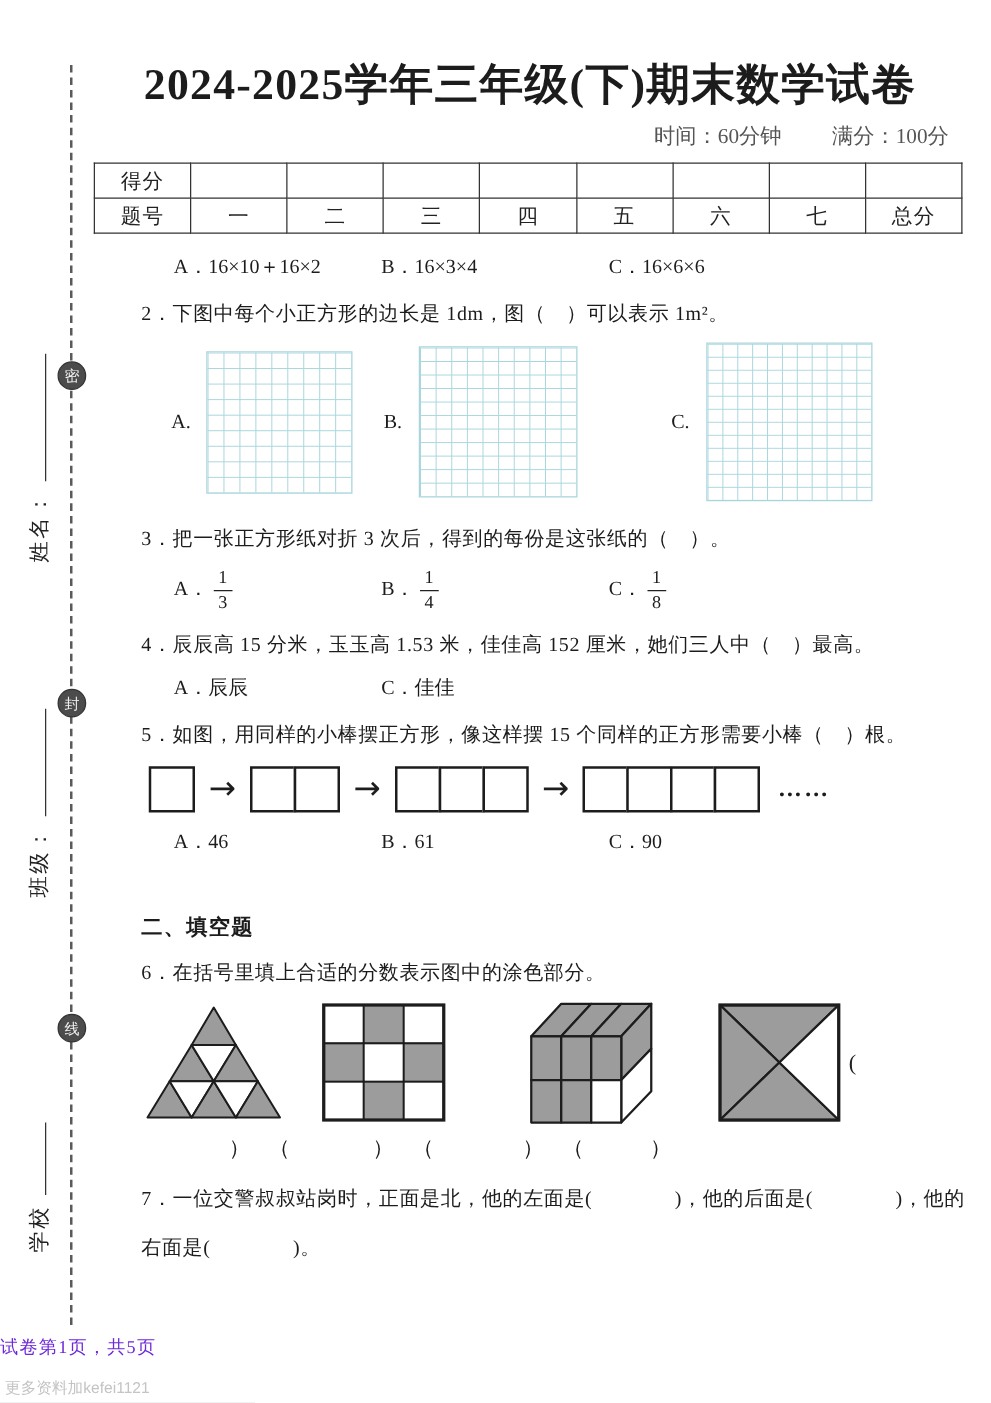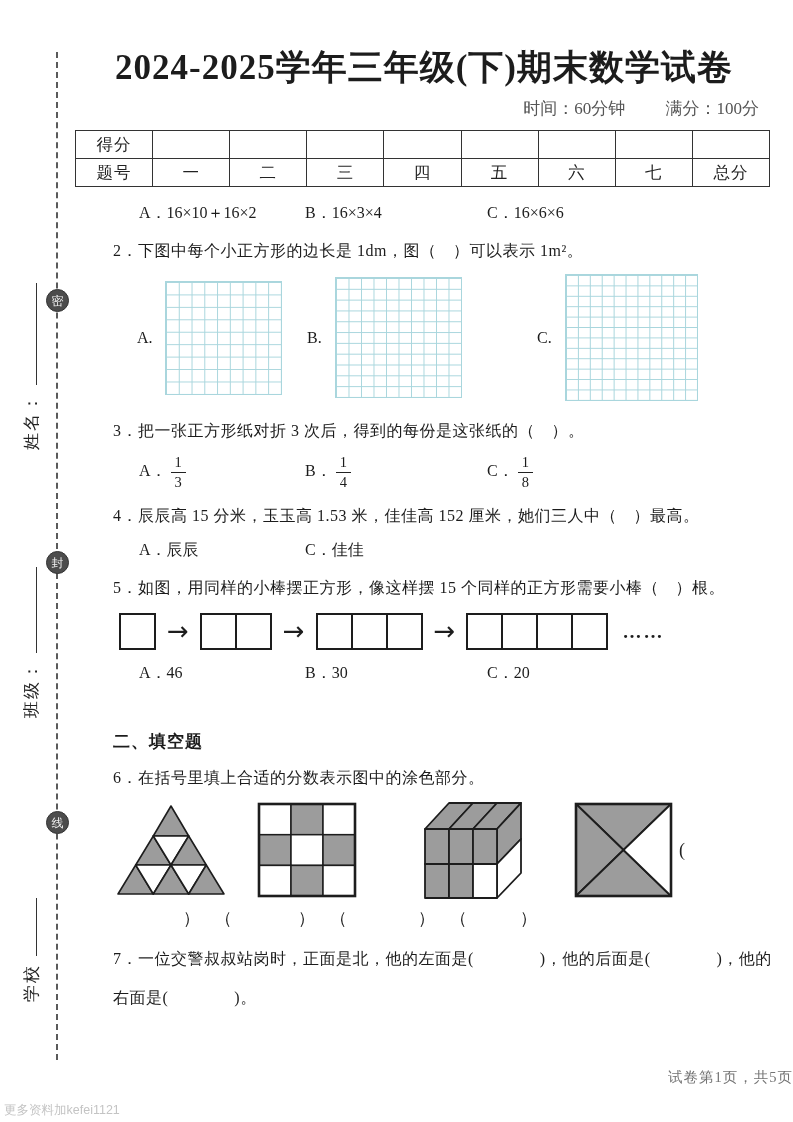--- a/index.html
+++ b/index.html
@@ -56,21 +56,21 @@
   .sq + .sq { margin-left:-2px; }
   .arrow { font-size:26px; margin:0 11px; line-height:37px; color:#1d1d1d; font-family:"DejaVu Sans",sans-serif; }
   .dots { font-size:19px; font-weight:bold; margin-left:14px; letter-spacing:2px; }
   
   .shape-row { margin-top:10px; padding-left:40px; display:flex; align-items:center; }
   .shape { flex:none; }
   .side-paren { font-size:18px; margin-left:6px; color:#222; }
   .paren-row { position:relative; height:26px; margin-top:6px; font-size:17px; }
   .paren-row span { position:absolute; top:0; }
   
-  .footer { position:absolute; left:0; right:0; top:1068px; text-align:right; font-size:14.5px; color:#737373; letter-spacing:1px; }
+  .footer { position:absolute; left:0; right:0; top:1068px; text-align:left; font-size:14.5px; color:#6d28d9; letter-spacing:1px; }
   .watermark { position:absolute; left:4px; top:1102px; font-size:12.5px; color:#c4c4c4;
                font-family:"Liberation Sans","DejaVu Sans",sans-serif; }
 </style>
 </head>
 <body>
 
 <div class="page">
 
   <div class="seal-line"></div>
   <div class="seal-circle" style="top:289px">密</div>
@@ -187,22 +187,22 @@
         <div class="sq-group">
           <div class="sq"></div>
           <div class="sq"></div>
           <div class="sq"></div>
           <div class="sq"></div>
         </div>
         <span class="dots">……</span>
       </div>
     <div class="opt-row" style="margin-top:13px">
       <span class="opt-a">A．46</span>
-      <span class="opt-b">B．30</span>
-      <span>C．20</span>
+      <span class="opt-b">B．61</span>
+      <span>C．90</span>
     </div>
 
     <div class="sec-heading" style="margin-top:46px">二、填空题</div>
 
     <div class="q-text">6．在括号里填上合适的分数表示图中的涂色部分。</div>
 
     <div class="shape-row">
 
       <svg class="shape" width="112" height="94" viewBox="0 0 112 94">
         <g stroke="#1d1d1d" stroke-width="1.6" stroke-linejoin="round">

